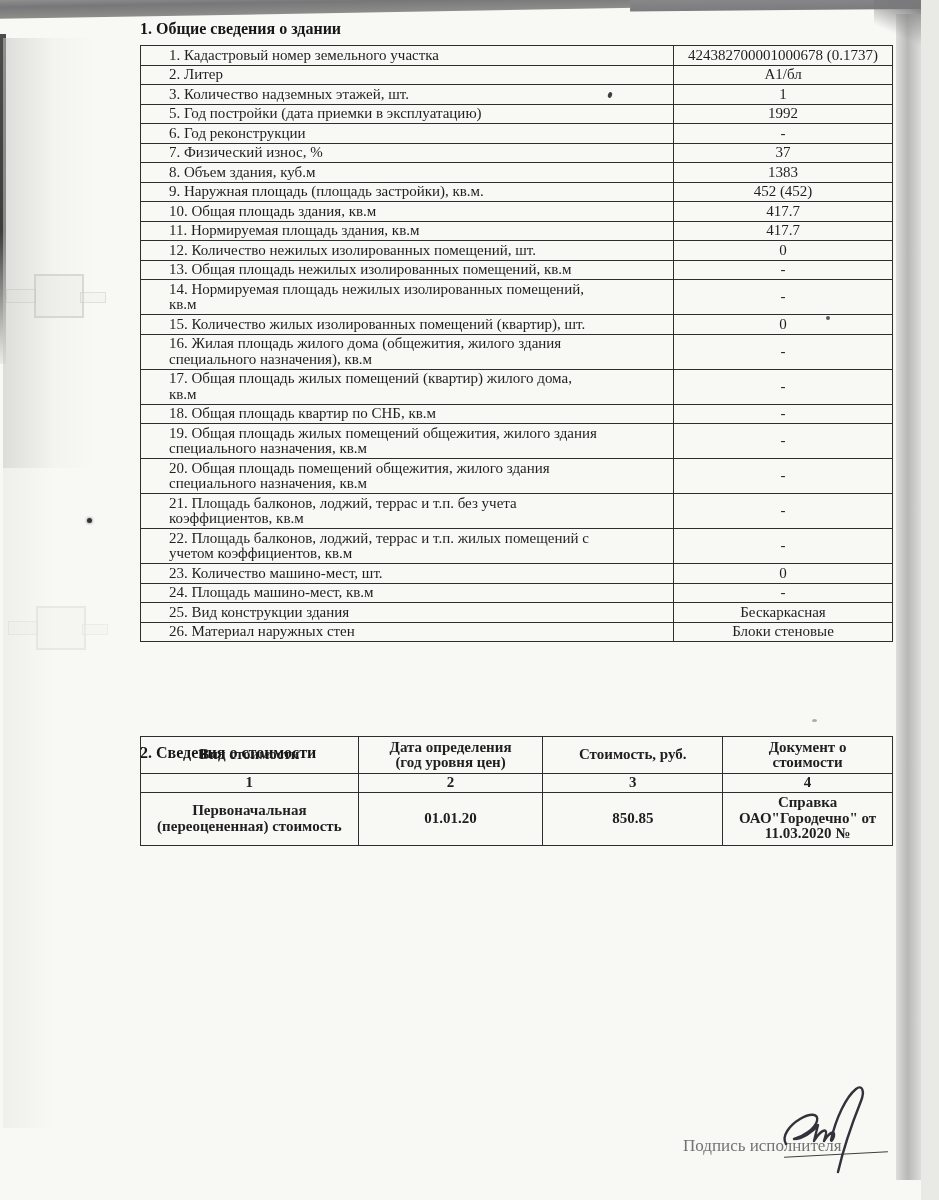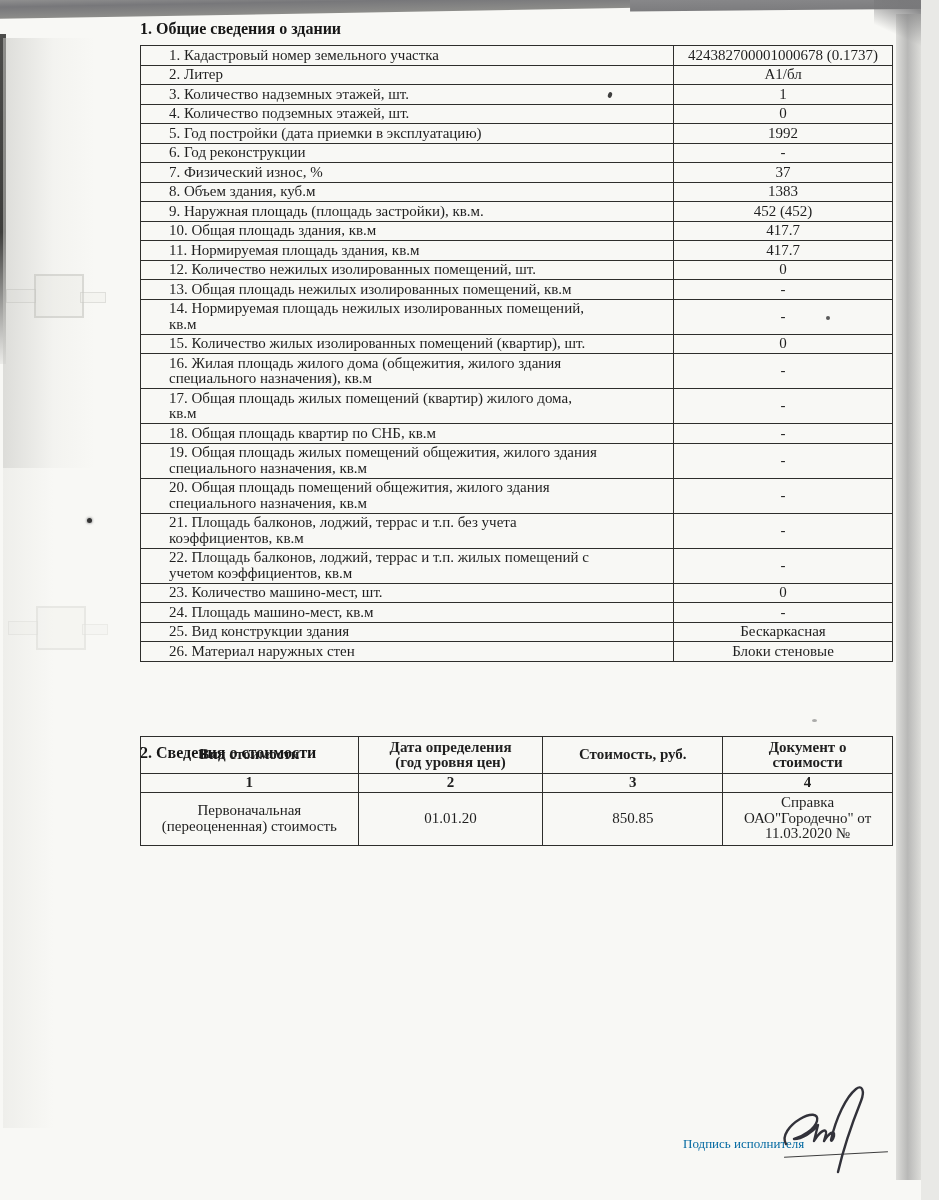--- a/index.html
+++ b/index.html
@@ -34,26 +34,26 @@
   #sec1-title{top:20px;}
   #sec2-title{top:744px;}
   
   table{border-collapse:collapse;position:absolute;}
   .t1{left:140px;top:45px;width:753px;}
   .t1 td{border:1.8px solid #2e2e2c;font-size:15px;line-height:15.5px;padding:1.5px 4px;vertical-align:middle;}
   .t1 td.lbl{width:500px;white-space:pre-line;padding-left:28px;}
   .t1 td.val{text-align:center;}
   
   .t2{left:140px;top:736px;width:753px;text-align:center;}
-  .t2 th,.t2 td{border:1.8px solid #2e2e2c;font-size:15px;line-height:15.5px;padding:2px 4px;vertical-align:middle;white-space:pre-line;}
+  .t2 th,.t2 td{border:1.8px solid #2e2e2c;font-size:15px;line-height:15.5px;padding:2px 4px;vertical-align:middle;white-space:pre-line;font-weight:bold;}
   .t2 th{font-weight:bold;height:32px;}
   .t2 .nums td{font-weight:bold;padding:1px;}
   .t2 .data td{height:48px;}
   
-  .sign-label{position:absolute;left:683px;top:1136px;font-size:13px;color:#0369a1;}
+  .sign-label{position:absolute;left:683px;top:1136px;font-size:17px;color:#737373;}
   .sign-line{position:absolute;left:784px;top:1154px;width:104px;border-top:1.6px solid #3e3e3e;transform:rotate(-3deg);}
   .sig-svg{position:absolute;left:772px;top:1084px;}
 </style>
 </head>
 <body>
 
 <div class="page">
 
   <div class="tb1"></div>
   <div class="tb2"></div>
@@ -86,24 +86,20 @@
           <td class="lbl">1. Кадастровый номер земельного участка</td>
           <td class="val">424382700001000678 (0.1737)</td>
         </tr>
       <tr>
           <td class="lbl">2. Литер</td>
           <td class="val">А1/бл</td>
         </tr>
       <tr>
           <td class="lbl">3. Количество надземных этажей, шт.</td>
           <td class="val">1</td>
-        </tr>
-      <tr>
-          <td class="lbl">4. Количество подземных этажей, шт.</td>
-          <td class="val">0</td>
         </tr>
       <tr>
           <td class="lbl">5. Год постройки (дата приемки в эксплуатацию)</td>
           <td class="val">1992</td>
         </tr>
       <tr>
           <td class="lbl">6. Год реконструкции</td>
           <td class="val">-</td>
         </tr>
       <tr>

